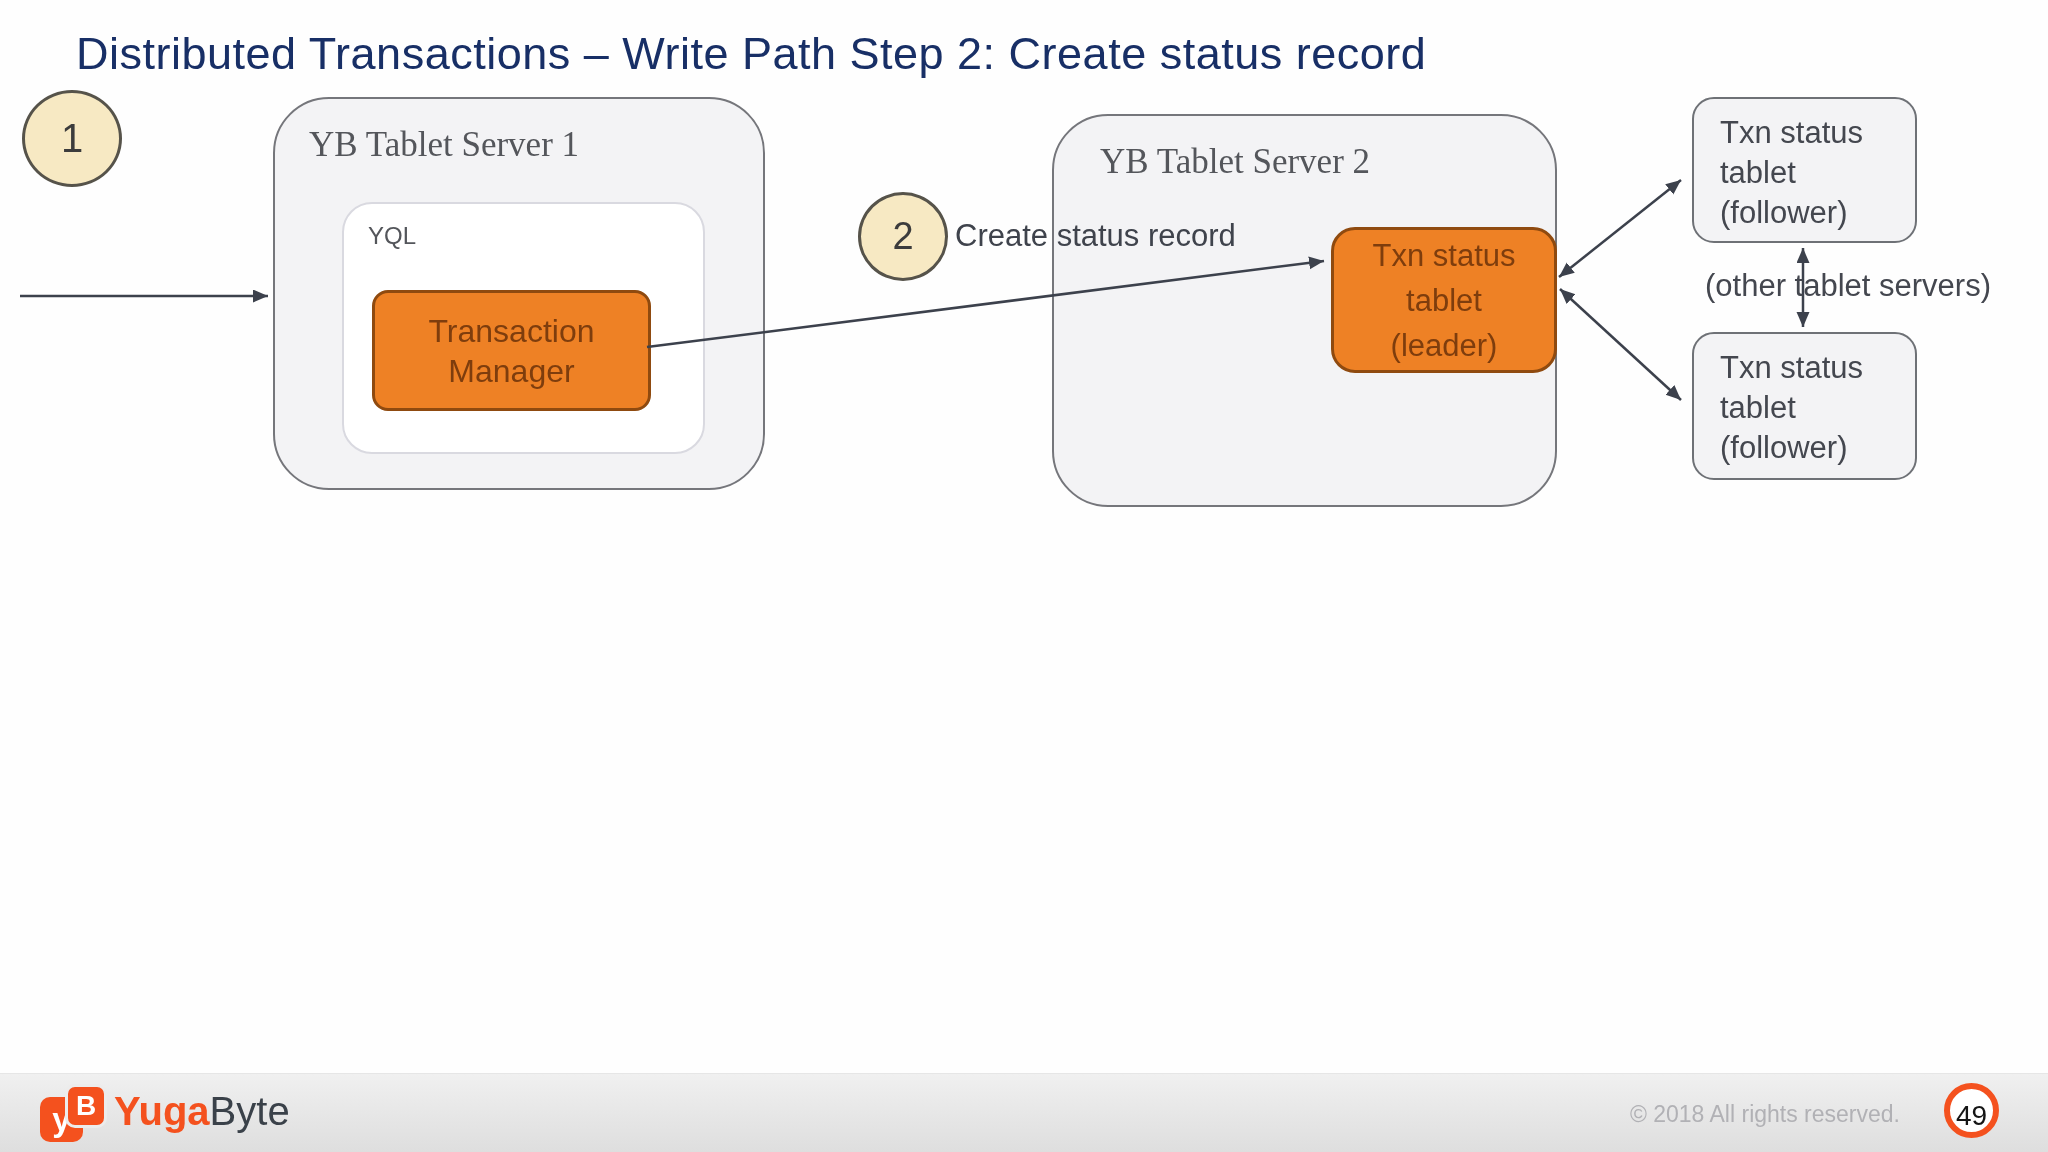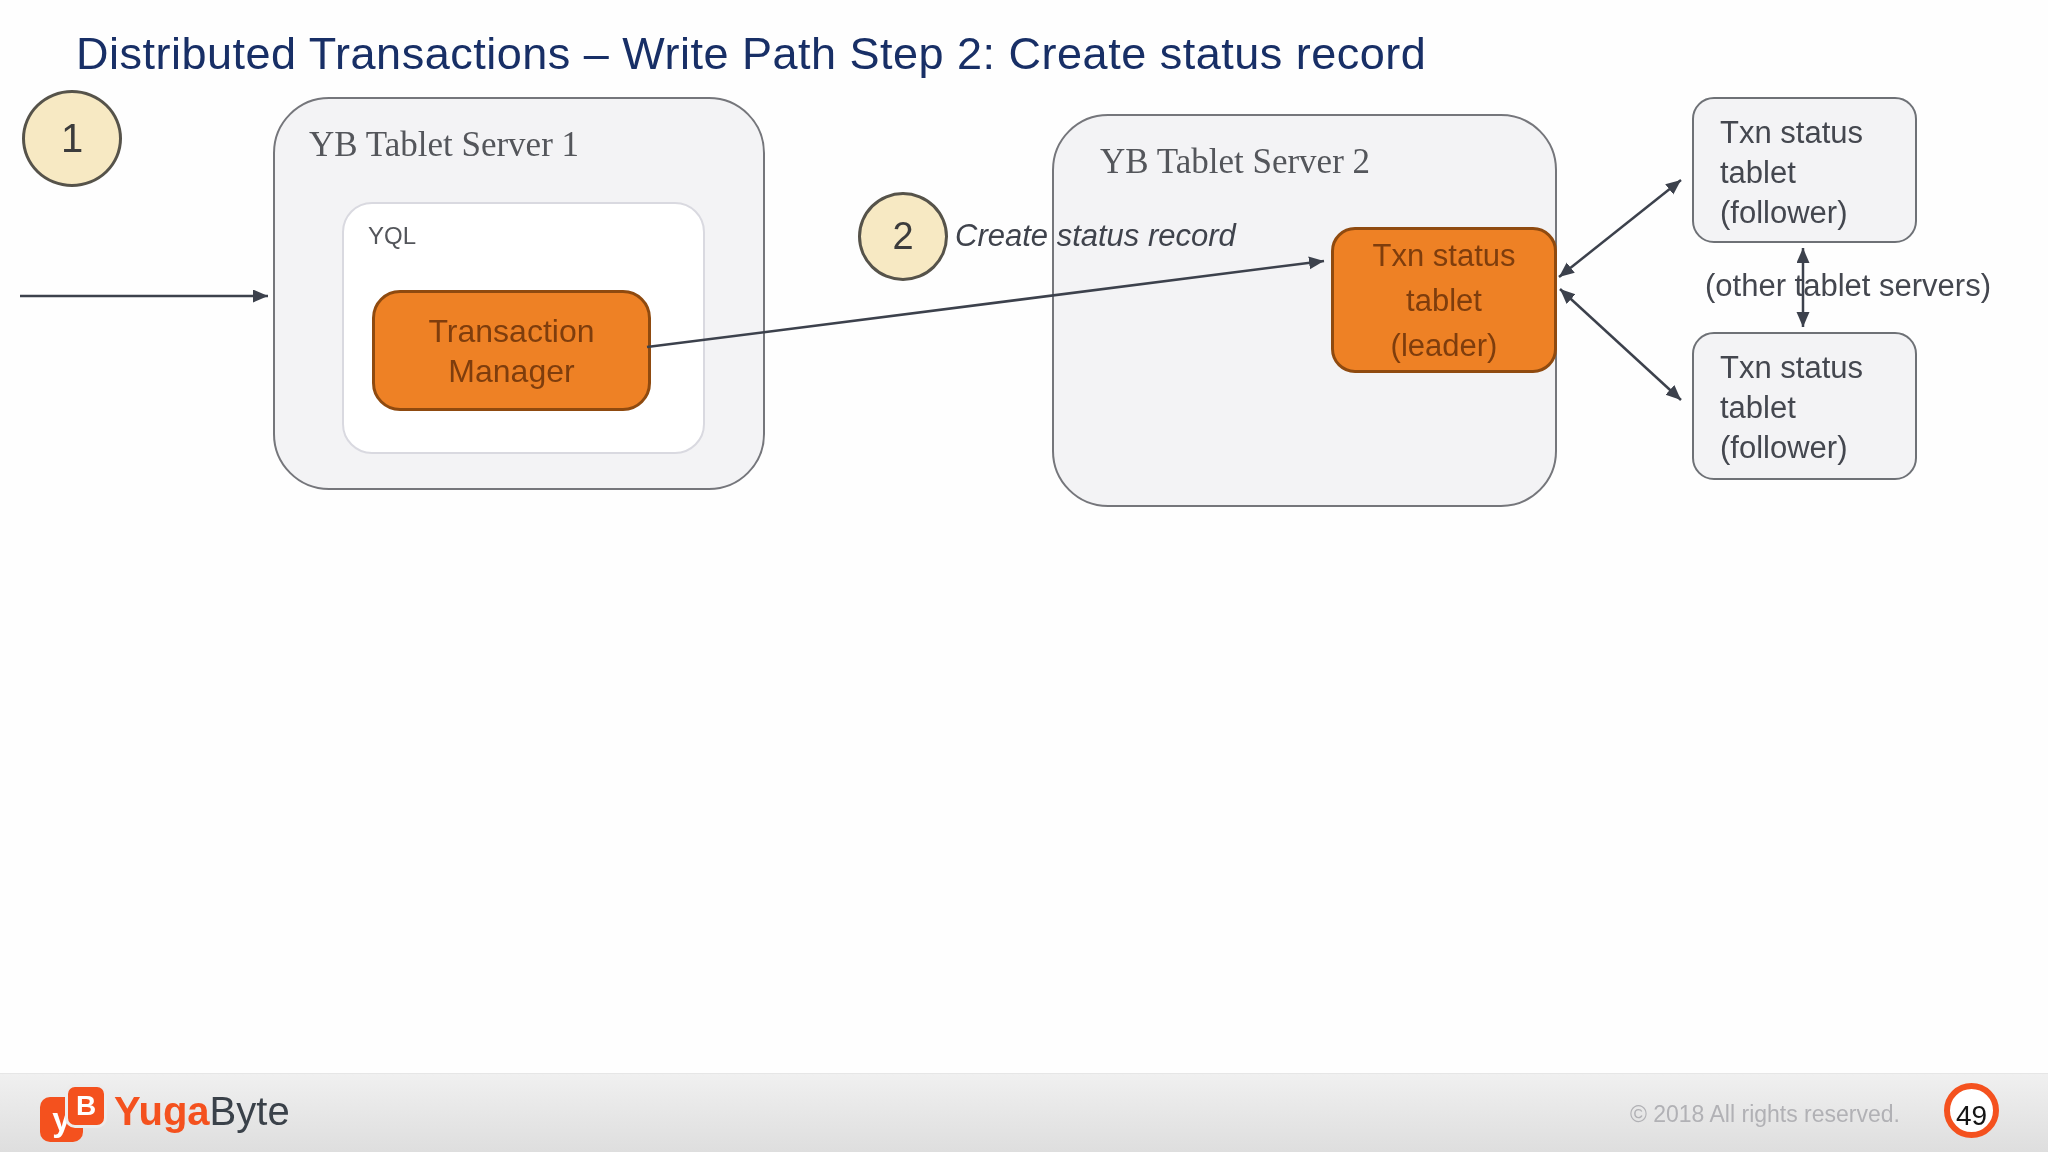--- a/index.html
+++ b/index.html
@@ -28,21 +28,21 @@
     border-radius: 50%;
     display: flex; align-items: center; justify-content: center;
     color: #3C3C3C;
   }
   #step1-circle { left: 22px; top: 90px; width: 100px; height: 97px; font-size: 40px; }
   #step2-circle { left: 858px; top: 192px; width: 90px; height: 89px; font-size: 38px; }
 
   
   .diagram-text { position: absolute; color: #3F434C; z-index: 6; }
   #client-request-label { left: 35px; top: 196px; font-size: 28px; line-height: 37px; }
-  #step2-label { left: 955px; top: 218px; font-size: 31px; font-style: italic; }
+  #step2-label { left: 955px; top: 218px; font-size: 31px; }
   #other-servers-label { left: 1705px; top: 268px; font-size: 31px; color: #44474F; }
 
   
   .server-box {
     position: absolute;
     background: #F3F3F5;
     border: 2px solid #75767B;
     border-radius: 56px;
   }
   #server1-box { left: 273px; top: 97px; width: 492px; height: 393px; }
@@ -64,21 +64,21 @@
   .orange-box {
     position: absolute;
     background: #EE8125;
     border: 3px solid #8F4A0F;
     color: #7E3D0D;
     display: flex; align-items: center; justify-content: center;
     text-align: center;
   }
   #transaction-manager-box {
     left: 28px; top: 86px; width: 279px; height: 121px;
-    border-radius: 28px; font-size: 32px; line-height: 40px;
+    border-radius: 16px; font-size: 32px; line-height: 40px;
   }
   #txn-leader-box {
     left: 277px; top: 111px; width: 226px; height: 146px;
     border-radius: 24px; font-size: 31px; line-height: 45px;
   }
 
   
   .follower-box {
     position: absolute; left: 1692px; width: 225px;
     background: #F3F3F5; border: 2px solid #6E7176; border-radius: 22px;

